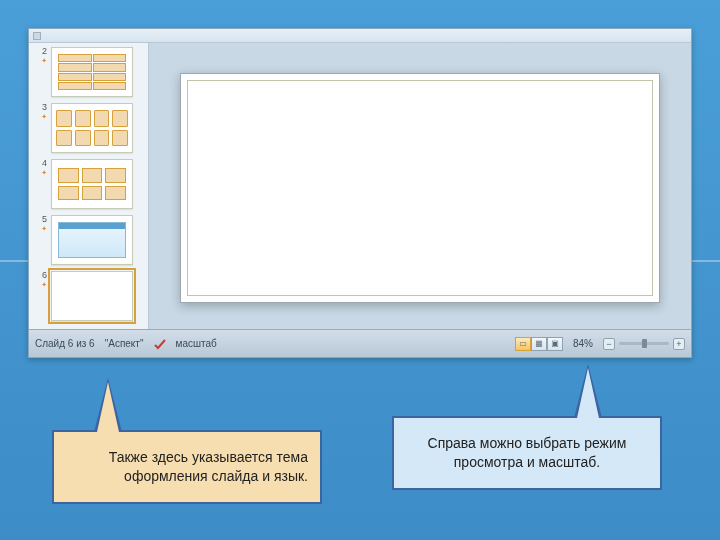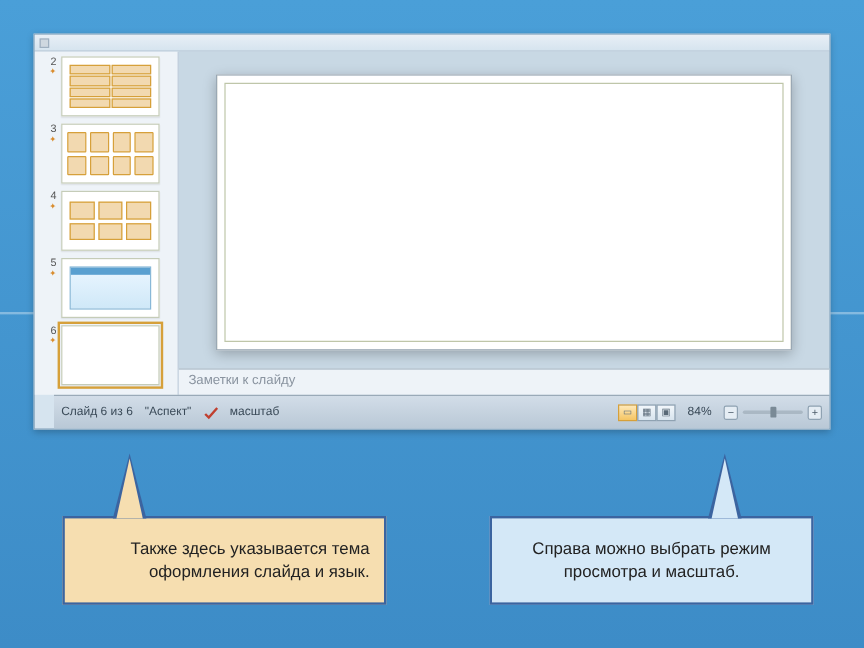--- a/index.html
+++ b/index.html
@@ -125,21 +125,20 @@
   .statusbar {
     height: 28px;
     background: linear-gradient(#d2dde8,#b9c8d6);
     border-top: 1px solid #9aaab8;
     display: flex;
     align-items: center;
     padding: 12px 6px;
     gap: 10px;
     font-size: 10px;
     color: #3a4a58;
-    margin-left: 16px;
   }
   .statusbar .spacer { flex: 1; }
   .view-btns { display:flex; gap:0; }
   .view-btn {
     width: 16px; height: 14px;
     border: 1px solid #8fa2b2;
     background: linear-gradient(#f2f7fb,#d8e4ee);
     display:flex; align-items:center; justify-content:center;
     font-size:8px; color:#5a6a78;
   }
@@ -180,21 +179,21 @@
   #callout-left .tail {
     top: -54px; left: 40px;
     border-bottom: 54px solid #3b64a0;
   }
   #callout-left .tail::after {
     content:""; position:absolute; left:-11px; top:4px;
     border-left:11px solid transparent; border-right:11px solid transparent;
     border-bottom:50px solid #f6deb0;
   }
   
-  #callout-right { left: 392px; top: 70px; margin-left: 16px; }
+  #callout-right { left: 392px; top: 56px; }
   #callout-right .tail {
     top: -54px; left: 180px;
     border-bottom: 54px solid #3b64a0;
   }
   #callout-right .tail::after {
     content:""; position:absolute; left:-11px; top:4px;
     border-left:11px solid transparent; border-right:11px solid transparent;
     border-bottom:50px solid #d4e8f7;
   }
   .bg-line {
@@ -284,23 +283,20 @@
           <span class="thumb-num">6</span>
           <span class="thumb-star">✦</span>
         </div>
         <div class="thumb selected"></div>
       </div>
 
     </div>
     <div class="editor">
       <div class="slide-area">
         <div class="slide"></div>
-      </div>
-      <div class="notes">
-        <span>Заметки к слайду</span>
       </div>
     </div>
   </div>
   <div class="statusbar">
     <span>Слайд 6 из 6</span>
     <span>"Аспект"</span>
     <span class="lang-ico">
       <svg viewBox="0 0 12 12">
           <path d="M1 7 L4 10 L11 2" fill="none" stroke="#c04030" stroke-width="2"></path>
         </svg>

